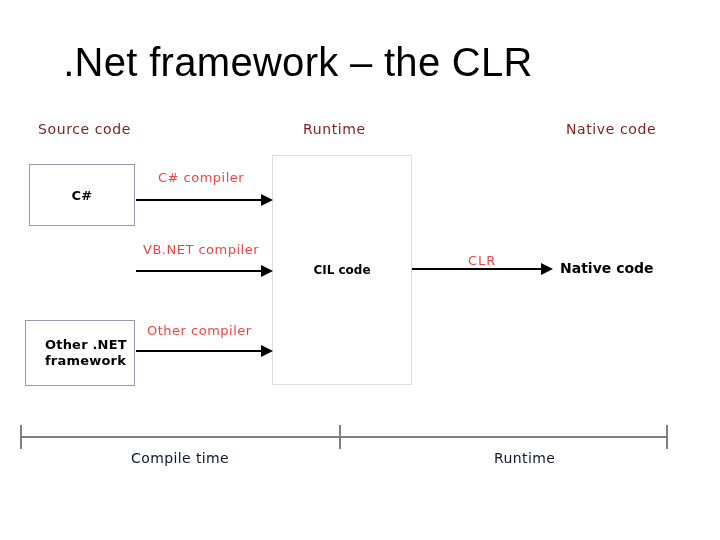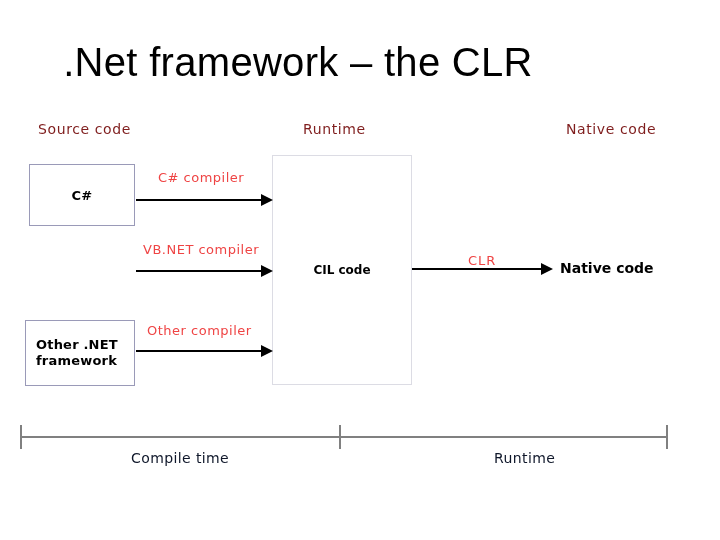--- a/index.html
+++ b/index.html
@@ -70,21 +70,21 @@
     left: 29px; top: 164px; width: 106px; height: 62px;
     justify-content: center;
   }
   #box-vbnet {
     left: 27px; top: 240px; width: 108px; height: 64px;
     justify-content: center;
   }
   #box-other {
     left: 25px; top: 320px; width: 110px; height: 66px;
     justify-content: flex-start;
-    padding-left: 10px;
+    padding-left: 19px;
     line-height: 1.22;
   }
   #box-other .two-line { display: block; }
 
   
   #box-cil {
     position: absolute;
     box-sizing: border-box;
     left: 272px; top: 155px; width: 140px; height: 230px;
     border: 1px solid #dcdce4;

